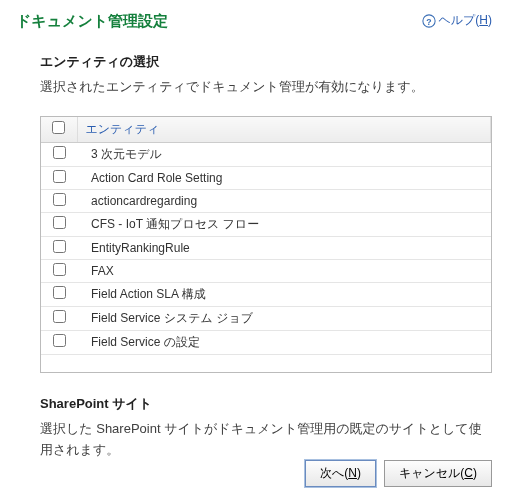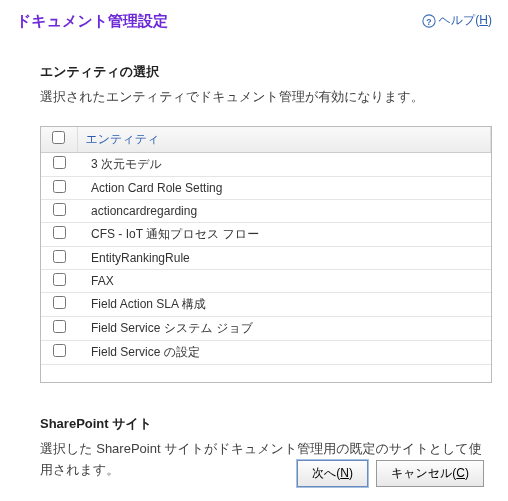--- a/index.html
+++ b/index.html
@@ -12,41 +12,41 @@
       height: 501px;
       padding: 12px 16px;
       position: relative;
     }
     .header {
       display: flex;
       justify-content: space-between;
       align-items: flex-start;
     }
     .title {
-      color: #6d28d9;
+      color: #15803d;
       font-size: 15px;
       font-weight: bold;
     }
     .help-link {
       color: #2a5db0;
       font-size: 12px;
       cursor: pointer;
       display: flex;
       align-items: center;
       gap: 2px;
     }
     .help-icon {
       width: 14px;
       height: 14px;
       display: inline-flex;
       align-items: center;
       justify-content: center;
     }
     .section {
-      margin-top: 32px;
+      margin-top: 22px;
       padding-left: 24px;
     }
     .section-title {
       font-weight: bold;
       font-size: 13px;
       color: #222;
     }
     .section-desc {
       margin-top: 6px;
       font-size: 13px;
@@ -93,21 +93,21 @@
       padding-left: 14px;
     }
     input[type=checkbox] {
       width: 13px;
       height: 13px;
       cursor: pointer;
     }
     .button-bar {
       position: absolute;
       bottom: 14px;
-      right: 24px;
+      right: 16px;
       display: flex;
       gap: 8px;
     }
     .btn {
       padding: 4px 14px;
       font-size: 12px;
       border: 1px solid #999;
       background: linear-gradient(#fdfdfd, #e8e8e8);
       cursor: pointer;
       font-family: inherit;

